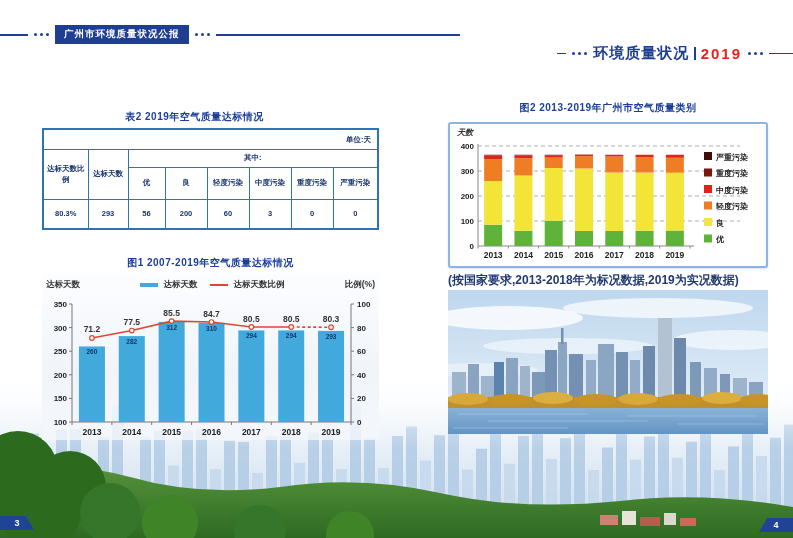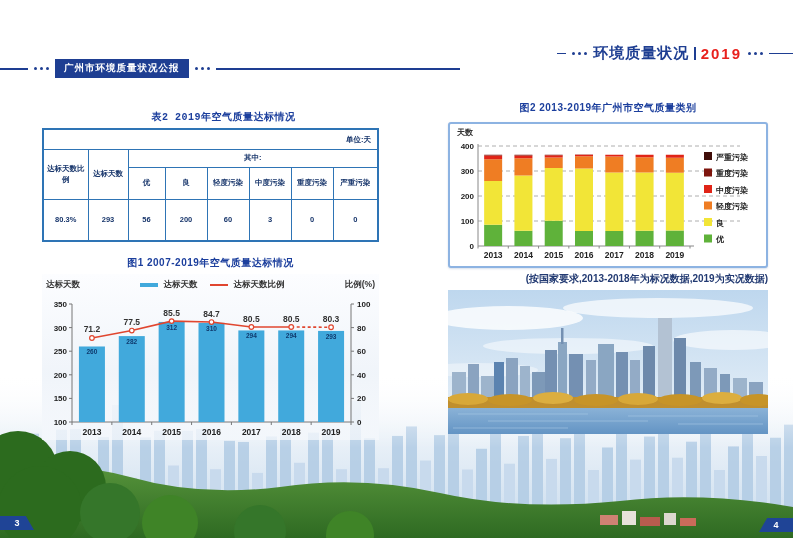--- a/index.html
+++ b/index.html
@@ -1,20 +1,20 @@
 <!DOCTYPE html>
 <html><head>
 <meta charset="utf-8">
 <style>
   html,body{margin:0;padding:0;background:#e8e8e8;}
   .page{position:relative;width:793px;height:538px;background:#ffffff;overflow:hidden;
         font-family:"Liberation Sans","DejaVu Sans",sans-serif;}
   
   .hdr{position:absolute;display:flex;align-items:center;}
-  .hdr-left{top:59px;left:0;width:460px;}
+  .hdr-left{top:25px;left:0;width:460px;}
   .hdr-right{top:44px;right:0;width:236px;}
   .hline{height:2px;background:#1e3e92;display:inline-block;}
   .dots{display:flex;gap:3px;margin:0 6px;}
   .dots i{width:3px;height:3px;background:#1e3e92;border-radius:50%;}
   .hbox{background:#1e3e92;color:#fff;font-size:9.5px;font-weight:bold;padding:3px 9px;letter-spacing:1px;white-space:nowrap;}
   .hr-text{color:#1e3e92;font-size:15px;font-weight:bold;letter-spacing:1px;white-space:nowrap;}
   .hr-sep{width:1.5px;height:13px;background:#1e3e92;margin:0 5px;}
   .hr-year{color:#e8211d;font-size:15px;font-weight:bold;letter-spacing:2px;}
   
   .fig-title{position:absolute;font-size:10px;font-weight:bold;color:#1c3f9d;text-align:center;letter-spacing:.5px;}
@@ -26,23 +26,23 @@
   .fig1-panel{position:absolute;left:42px;top:274px;width:337px;height:166px;
       background:linear-gradient(180deg,rgba(252,253,255,.95) 0%,rgba(238,243,249,.88) 60%,rgba(245,248,252,.75) 100%);}
   .fig1-head{display:flex;align-items:center;justify-content:space-between;height:18px;padding:2px 4px 0 4px;
       font-size:8.5px;font-weight:bold;color:#333;}
   .legend{display:flex;align-items:center;gap:5px;}
   .lg-bar{width:18px;height:4px;background:#41a9dc;display:inline-block;}
   .lg-line{width:18px;height:2px;background:#e0462f;display:inline-block;}
   
   .fig2-panel{position:absolute;left:448px;top:122px;width:320px;height:146px;background:#fff;
       border:2px solid #8db3e2;border-radius:3px;box-sizing:border-box;box-shadow:0 1px 2px rgba(100,130,180,.25);}
-  .fig2-axis-label{position:absolute;left:7px;top:3px;font-size:8px;font-weight:bold;color:#333;}
-  .fig2-caption{position:absolute;left:448px;top:272px;width:320px;text-align:right;
-      font-size:10px;font-weight:bold;color:#223a72;}
+  .fig2-axis-label{position:absolute;left:7px;top:3px;font-size:8px;font-weight:bold;color:#333;font-style:italic;}
+  .fig2-caption{position:absolute;left:448px;top:272px;width:320px;text-align:left;
+      font-size:12px;font-weight:bold;color:#223a72;}
   
   svg text{font-family:"Liberation Sans","DejaVu Sans",sans-serif;}
   .tk{font-size:8px;font-weight:bold;fill:#222;}
   .xl{font-size:8.5px;font-weight:bold;fill:#222;}
   .bl{font-size:6.5px;font-weight:bold;fill:#0f3a6e;}
   .dl{font-size:8.5px;font-weight:bold;fill:#333;}
   .lg{font-size:8px;font-weight:bold;fill:#222;}
   
   .photo{position:absolute;left:448px;top:290px;width:320px;height:144px;overflow:hidden;}
   .pano{position:absolute;left:0;bottom:0;width:793px;height:175px;z-index:0;}
@@ -183,21 +183,21 @@
       <span class="hr-sep"></span>
       <span class="hr-year">2019</span>
       <span class="dots">
           <i></i>
           <i></i>
           <i></i>
         </span>
       <span class="hline" style="width:24px;height:1.5px"></span>
     </div>
 
-    <div class="fig-title" style="left:55px;top:110px;width:337px;font-family:Liberation Mono, monospace;">表2  2019年空气质量达标情况</div>
+    <div class="fig-title" style="left:26px;top:110px;width:337px;">表2  2019年空气质量达标情况</div>
 
     <table class="t2">
       <colgroup>
         <col style="width:45px">
           <col style="width:40px">
           <col style="width:37px">
           <col style="width:42px">
         <col style="width:42px">
           <col style="width:42px">
           <col style="width:42px">
@@ -213,21 +213,21 @@
         <td colspan="6">其中:</td>
       </tr>
       <tr style="height:32px">
         <td>优</td>
         <td>良</td>
         <td>轻度污染</td>
         <td>中度污染</td>
         <td>重度污染</td>
         <td>严重污染</td>
       </tr>
-      <tr style="height:42px">
+      <tr style="height:30px">
         <td>80.3%</td>
         <td>293</td>
         <td>56</td>
         <td>200</td>
         <td>60</td>
         <td>3</td>
         <td>0</td>
         <td>0</td>
       </tr>
     </tbody>

